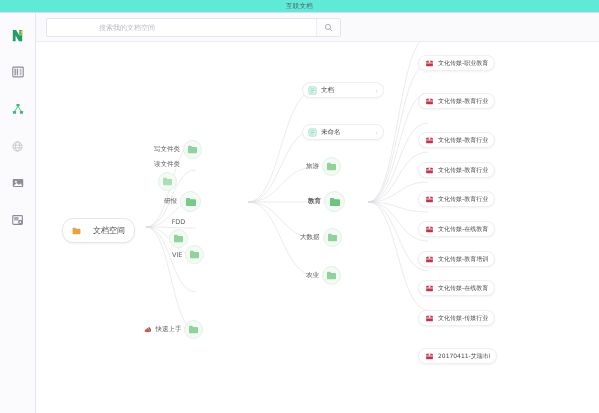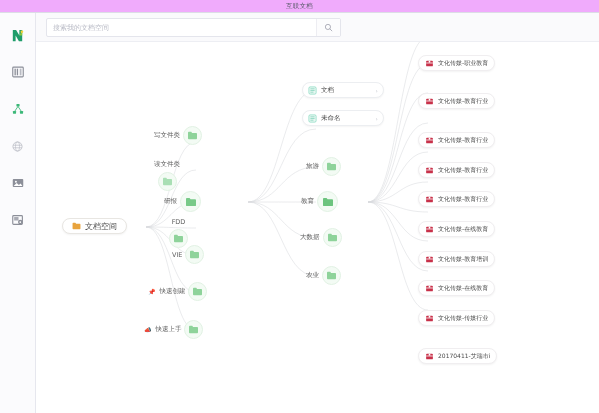--- a/index.html
+++ b/index.html
@@ -6,21 +6,21 @@
   html,body{
     width:599px; height:413px; overflow:hidden;
     font-family:"DejaVu Sans","Liberation Sans",sans-serif;
     background:#ffffff;
   }
   #app{ position:relative; width:599px; height:413px; background:#fff; }
 
   
   .titlebar{
     position:absolute; left:0; top:0; width:599px; height:13px;
-    background:#f0abfc; border-bottom:1px solid #dcdde6;
+    background:#5eead4; border-bottom:1px solid #dcdde6;
     display:flex; align-items:center; justify-content:center;
   }
   .titlebar .ttl{ font-size:6.5px; color:#5a5c6b; letter-spacing:.2px; }
 
   
   .rail{
     position:absolute; left:0; top:13px; width:36px; height:400px;
     background:#fbfbfd; border-right:1px solid #e6e7ee;
     display:flex; flex-direction:column; align-items:center;
     padding-top:12px; gap:17px;
@@ -39,20 +39,21 @@
   }
   .searchwrap{
     position:absolute; left:10px; top:5px; width:295px; height:19px;
     border:1px solid #e4e5ec; border-radius:2px; background:#fff;
     display:flex; align-items:stretch;
   }
   .searchwrap input{
     flex:1; border:0; outline:0; background:transparent;
     font-size:7px; color:#9b9daa; padding:0 6px;
     font-family:"DejaVu Sans","Liberation Sans",sans-serif;
+    margin-left:46px;
   }
   .searchwrap input::placeholder{ color:#b9bbc6; }
   .searchbtn{
     width:24px; border-left:1px solid #ededf2; background:#fcfcfd;
     display:flex; align-items:center; justify-content:center; cursor:pointer;
   }
 
   
   .canvas{
     position:absolute; left:0; top:29px; width:563px; height:371px;
@@ -60,21 +61,21 @@
   }
   svg.links{ position:absolute; left:0; top:0; width:563px; height:371px; pointer-events:none; }
   svg.links path{ fill:none; stroke:#d9dade; stroke-width:.55; }
 
   
   .node{ position:absolute; display:flex; align-items:center; white-space:nowrap; }
 
   
   .node.root{
     background:#fff; border:1px solid #e8e6e2; border-radius:11px;
-    height:16px; padding:0 9px; gap:4px;
+    height:25px; padding:0 9px; gap:12px;
     box-shadow:0 1px 2px rgba(0,0,0,.05);
   }
   .node.root .lbl{ font-size:8px; color:#4a4a4a; }
 
   
   .node.green{ gap:3px; }
   .node.green .lbl{ font-size:6.5px; color:#606060; }
   .node.green .chip{
     width:19px; height:19px; border-radius:50%;
     background:#f3fbf4; border:1px solid #e2f2e4;
@@ -202,21 +203,21 @@
         <path d="M332 160 C 362 160, 362 268, 392 268"></path>
       </svg>
 
       <div class="node root" style="left:26px; top:176px;">
         <svg width="9" height="8" viewBox="0 0 16 14">
           <path d="M1 2.6 a1.3 1.3 0 0 1 1.3-1.3 H6 l1.4 1.7 H13.7 a1.3 1.3 0 0 1 1.3 1.3 V11.4 a1.3 1.3 0 0 1 -1.3 1.3 H2.3 A1.3 1.3 0 0 1 1 11.4 Z" fill="#e8a33d"></path>
         </svg>
         <span class="lbl">文档空间</span>
       </div>
 
-      <div class="node green" style="left:118px; top:84px;">
+      <div class="node green" style="left:118px; top:98px;">
         <span class="lbl">写文件类</span>
         <span class="chip">
           <svg width="11" height="9" viewBox="0 0 16 14">
               <path d="M1 2.6 a1.3 1.3 0 0 1 1.3-1.3 H6 l1.4 1.7 H13.7 a1.3 1.3 0 0 1 1.3 1.3 V11.4 a1.3 1.3 0 0 1 -1.3 1.3 H2.3 A1.3 1.3 0 0 1 1 11.4 Z" fill="#8ed39a"></path>
             </svg>
         </span>
       </div>
 
       <div class="node green" style="left:118px; top:118px;flex-direction:column;">
         <span class="lbl">读文件类</span>
@@ -247,68 +248,59 @@
 
       <div class="node green" style="left:136px; top:203px;">
         <span class="lbl">VIE</span>
         <span class="chip">
           <svg width="11" height="9" viewBox="0 0 16 14">
               <path d="M1 2.6 a1.3 1.3 0 0 1 1.3-1.3 H6 l1.4 1.7 H13.7 a1.3 1.3 0 0 1 1.3 1.3 V11.4 a1.3 1.3 0 0 1 -1.3 1.3 H2.3 A1.3 1.3 0 0 1 1 11.4 Z" fill="#8ed39a"></path>
             </svg>
         </span>
       </div>
 
-      <div class="node green" style="left:112px; top:240px;">
-        <span class="emoji">📌</span>
-        <span class="lbl">快速创建</span>
-        <span class="chip">
-          <svg width="11" height="9" viewBox="0 0 16 14">
-              <path d="M1 2.6 a1.3 1.3 0 0 1 1.3-1.3 H6 l1.4 1.7 H13.7 a1.3 1.3 0 0 1 1.3 1.3 V11.4 a1.3 1.3 0 0 1 -1.3 1.3 H2.3 A1.3 1.3 0 0 1 1 11.4 Z" fill="#8ed39a"></path>
-            </svg>
-        </span>
-      </div>
 
       <div class="node green" style="left:108px; top:278px;text-align:center;">
         <span class="emoji">📣</span>
         <span class="lbl">快速上手</span>
         <span class="chip">
           <svg width="11" height="9" viewBox="0 0 16 14">
               <path d="M1 2.6 a1.3 1.3 0 0 1 1.3-1.3 H6 l1.4 1.7 H13.7 a1.3 1.3 0 0 1 1.3 1.3 V11.4 a1.3 1.3 0 0 1 -1.3 1.3 H2.3 A1.3 1.3 0 0 1 1 11.4 Z" fill="#8ed39a"></path>
             </svg>
         </span>
       </div>
 
       <div class="node docpill" style="left:266px; top:40px;">
         <svg width="9" height="9" viewBox="0 0 16 16">
           <rect x="1.5" y="1.5" width="13" height="13" rx="2.5" fill="#e6f7f1" stroke="#6fd3b4" stroke-width="1"></rect>
           <path d="M5 5 H11 M5 8 H11 M5 11 H9" stroke="#5fc6a8" stroke-width="1" stroke-linecap="round"></path>
         </svg>
         <span class="lbl">文档</span>
         <span class="chev">›</span>
       </div>
 
-      <div class="node docpill" style="left:266px; top:68px;">
+      <div class="node docpill" style="left:266px; top:82px;">
         <svg width="9" height="9" viewBox="0 0 16 16">
           <rect x="1.5" y="1.5" width="13" height="13" rx="2.5" fill="#e6f7f1" stroke="#6fd3b4" stroke-width="1"></rect>
           <path d="M5 5 H11 M5 8 H11 M5 11 H9" stroke="#5fc6a8" stroke-width="1" stroke-linecap="round"></path>
         </svg>
         <span class="lbl">未命名</span>
         <span class="chev">›</span>
       </div>
 
       <div class="node green" style="left:270px; top:115px;">
         <span class="lbl">旅游</span>
         <span class="chip">
           <svg width="11" height="9" viewBox="0 0 16 14">
               <path d="M1 2.6 a1.3 1.3 0 0 1 1.3-1.3 H6 l1.4 1.7 H13.7 a1.3 1.3 0 0 1 1.3 1.3 V11.4 a1.3 1.3 0 0 1 -1.3 1.3 H2.3 A1.3 1.3 0 0 1 1 11.4 Z" fill="#8ed39a"></path>
             </svg>
         </span>
       </div>
 
-      <div class="node green big" style="left:265px; top:149px;">
+      <div class="node green big" style="left:272px; top:149px;font-weight:bold;">
         <span class="lbl">教育</span>
         <span class="chip">
           <svg width="12" height="10" viewBox="0 0 16 14">
               <path d="M1 2.6 a1.3 1.3 0 0 1 1.3-1.3 H6 l1.4 1.7 H13.7 a1.3 1.3 0 0 1 1.3 1.3 V11.4 a1.3 1.3 0 0 1 -1.3 1.3 H2.3 A1.3 1.3 0 0 1 1 11.4 Z" fill="#6cc47e"></path>
             </svg>
         </span>
       </div>
 
       <div class="node green" style="left:264px; top:186px;justify-content:center;">
         <span class="lbl">大数据</span>

